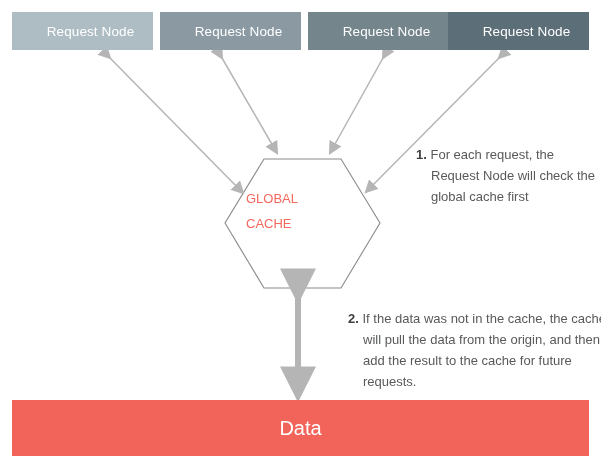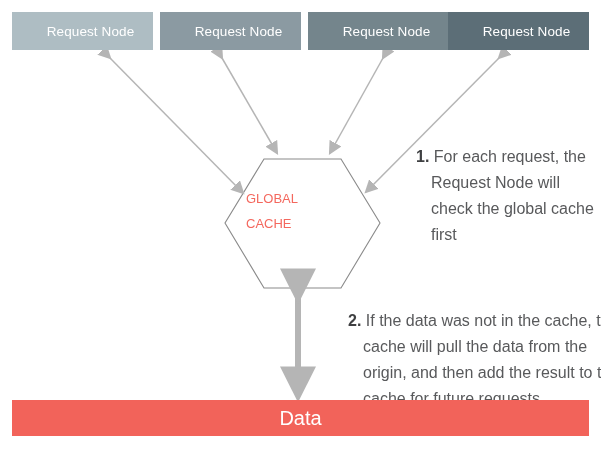--- a/index.html
+++ b/index.html
@@ -46,35 +46,35 @@
     font-size: 13px;
     line-height: 25px;
     user-select: none;
   }
 
   .data-bar {
     position: absolute;
     left: 12px;
     top: 400px;
     width: 577px;
-    height: 36px;
+    height: 56px;
     background: #F2635A;
     display: flex;
     align-items: center;
     justify-content: center;
     color: #ffffff;
     font-size: 20px;
     user-select: none;
   }
 
   .note {
     position: absolute;
     color: #58595B;
-    font-size: 16px;
-    line-height: 26px;
+    font-size: 13px;
+    line-height: 21px;
   }
   .note-1 { left: 416px; top: 144px; width: 180px; }
   .note-2 { left: 320px; top: 308px; width: 272px; margin-left: 28px; }
   .note .num {
     font-weight: bold;
     color: #3f4042;
   }
   .note .body {
     display: inline;
   }

